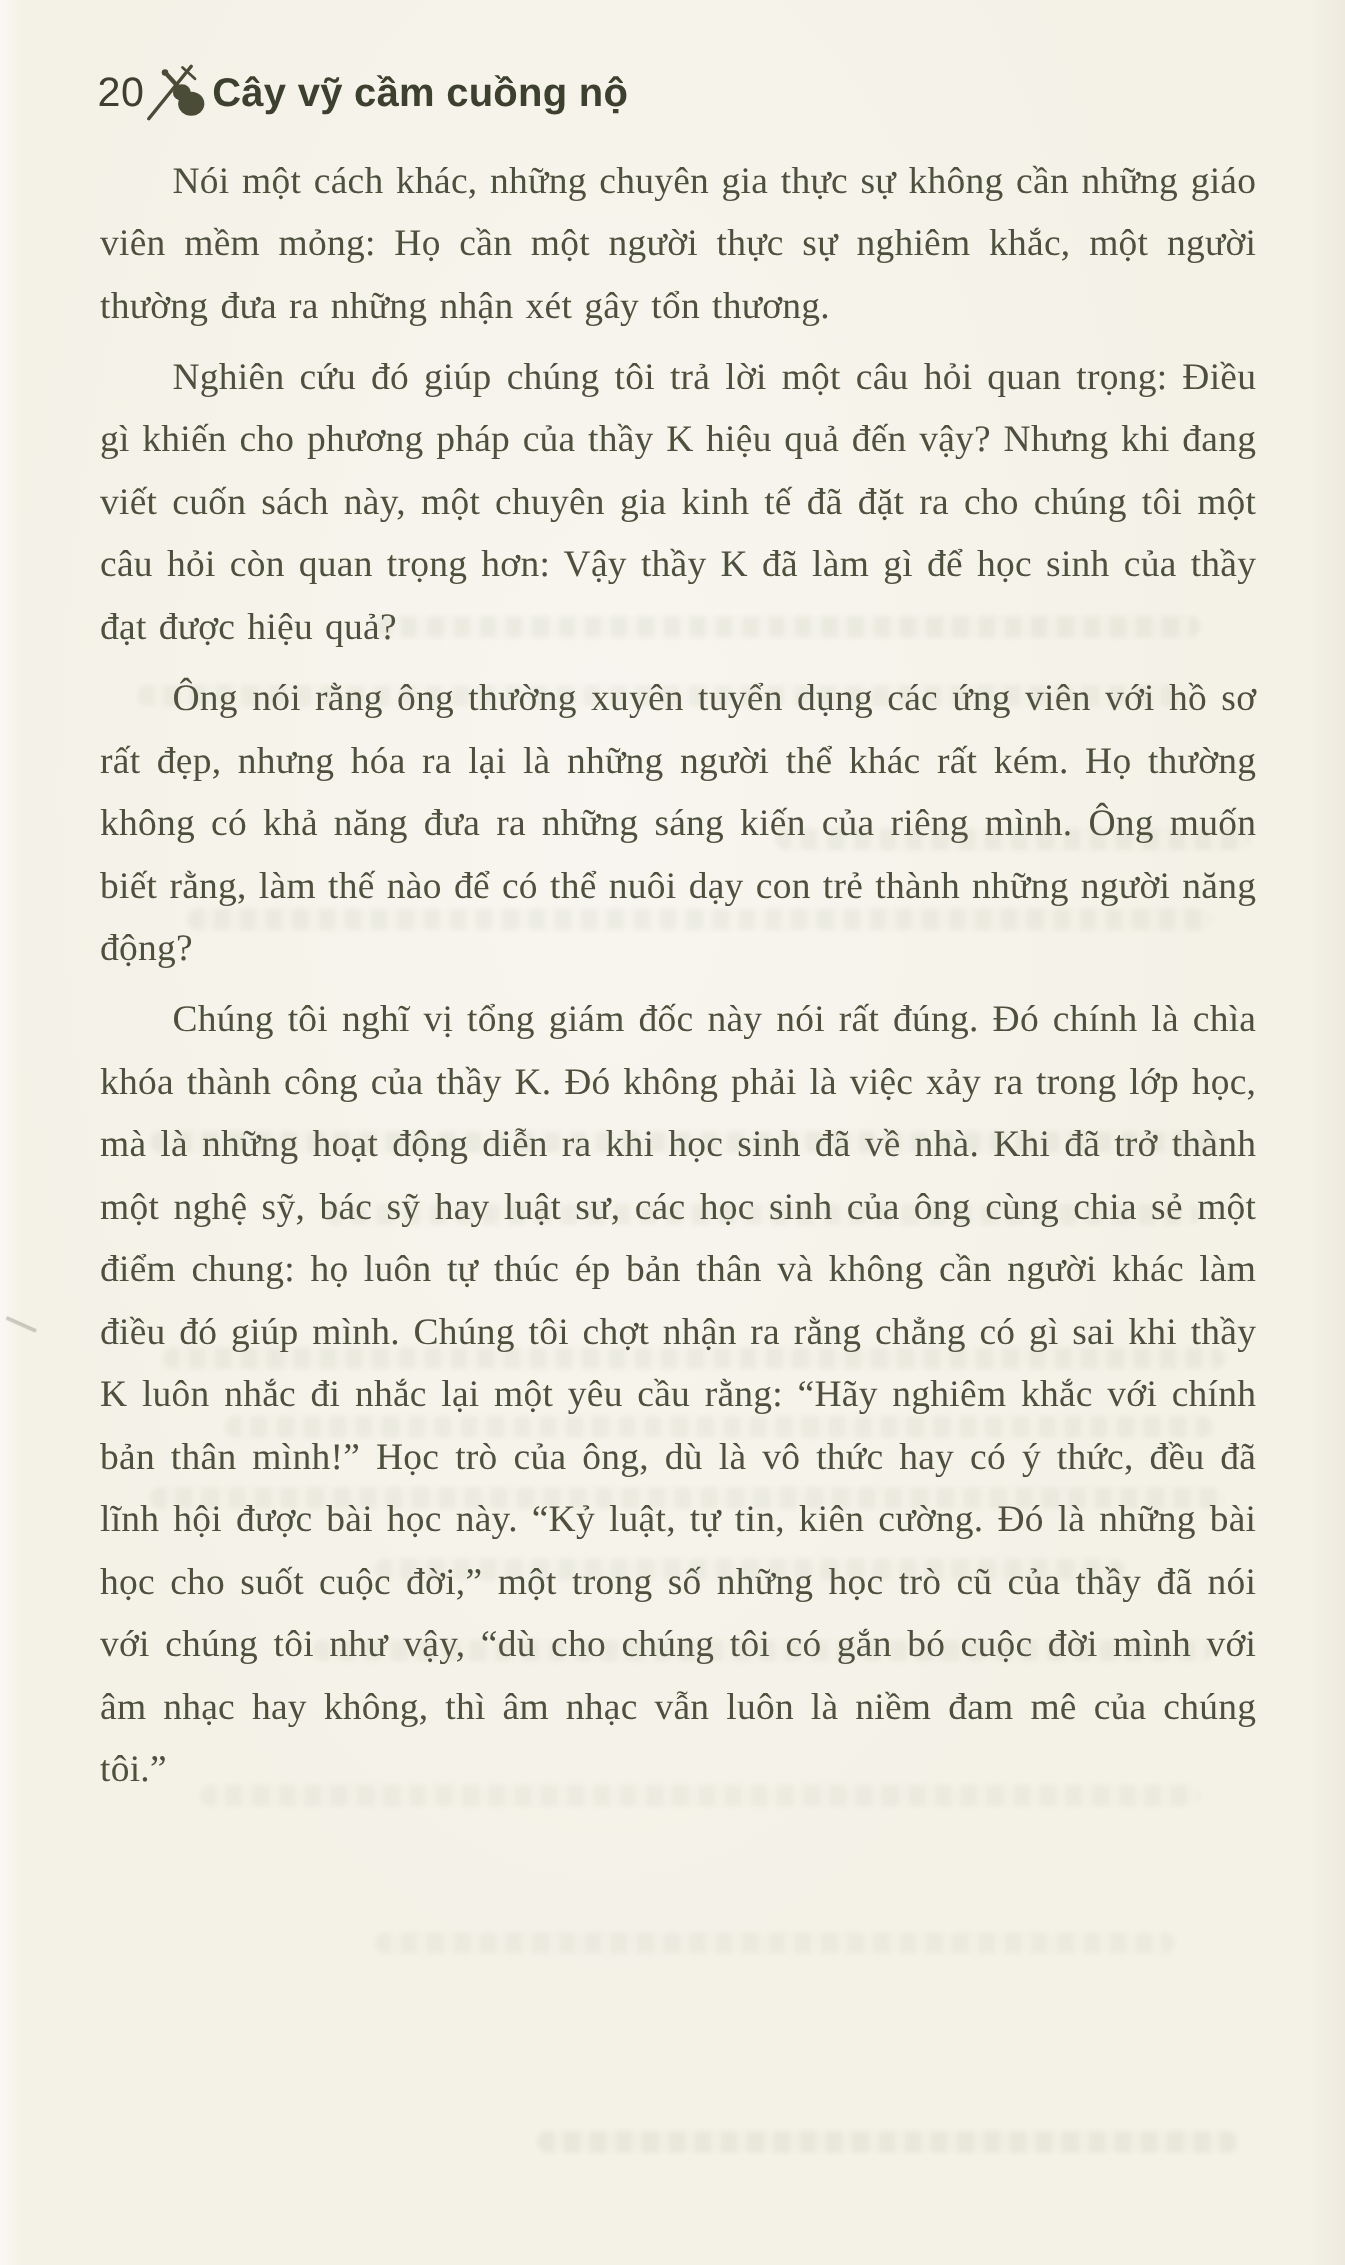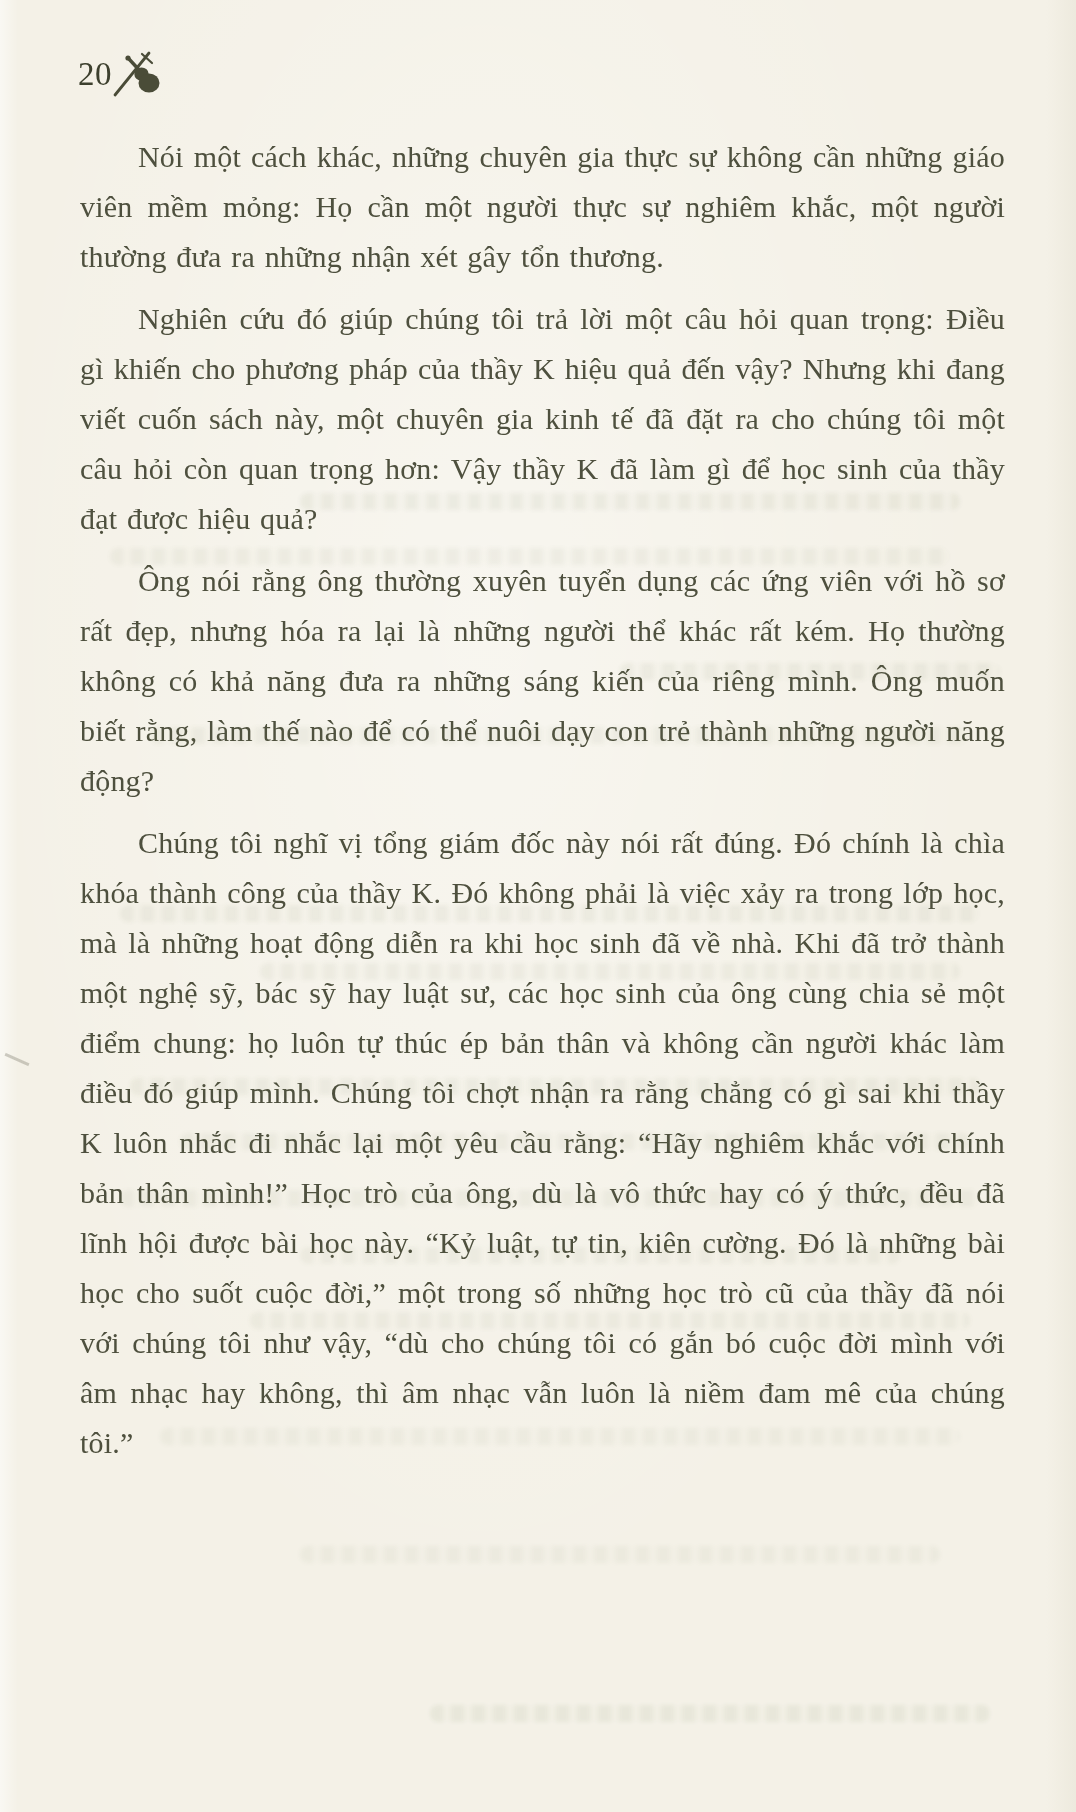--- a/index.html
+++ b/index.html
@@ -16,40 +16,40 @@
       radial-gradient(ellipse at 45% 35%, rgba(255,255,255,0.35), rgba(255,255,255,0) 60%),
       linear-gradient(90deg, rgba(255,255,255,0.5) 0px, rgba(255,255,255,0) 18px),
       linear-gradient(270deg, rgba(205,200,180,0.18) 0px, rgba(205,200,180,0) 30px),
       #f4f1e7;
   }
   
   .page-header{
     position:absolute;left:78px;top:50px;
     display:flex;align-items:center;
     color:#3d402e;
-    font-family:Liberation Serif, serif;
+    font-family:Liberation Sans, sans-serif;
   }
   .page-number{
     font-size:33px;font-weight:500;letter-spacing:0.5px;
   }
   .icon-wrap{display:inline-flex;align-items:center;}
   .book-title{
     font-size:32px;font-weight:600;letter-spacing:0.2px;
   }
   
   .body-text{
     position:absolute;left:80px;top:120px;width:925px;
     color:#4e503e;
     font-size:30px;line-height:50px;
     text-align:justify;
     letter-spacing:0.2px;
     word-spacing:2px;
   }
   .body-text p{
-    margin:12px 0 7px 0;
+    margin:0 0 7px 0;
     text-indent:58px;
   }
   
   .ghost{
     position:absolute;height:17px;border-radius:8px;
     background:repeating-linear-gradient(90deg,
       rgba(118,128,88,0.10) 0 13px, rgba(118,128,88,0.02) 13px 21px);
     filter:blur(2px);
     pointer-events:none;
   }
@@ -72,20 +72,21 @@
         <line x1="3" y1="45" x2="37" y2="3" stroke="#4a4c38" stroke-width="2.8" stroke-linecap="round"></line>
         <line x1="30" y1="4" x2="40" y2="13" stroke="#4a4c38" stroke-width="2.2" stroke-linecap="round"></line>
 
         <circle cx="16" cy="8" r="2.6" fill="#4a4c38"></circle>
         <line x1="17" y1="9" x2="29" y2="22" stroke="#4a4c38" stroke-width="3.4" stroke-linecap="round"></line>
 
         <ellipse cx="29.5" cy="24" rx="7.2" ry="6.6" fill="#4a4c38"></ellipse>
         <ellipse cx="37" cy="33" rx="10.5" ry="9.6" fill="#4a4c38"></ellipse>
       </svg>
     </span>
+    <span class="book-title">Cây vỹ cầm cuồng nộ</span>
   </header>
 
   <main class="body-text">
     <p>Nói một cách khác, những chuyên gia thực sự không cần những giáo viên mềm mỏng: Họ cần một người thực sự nghiêm khắc, một người thường đưa ra những nhận xét gây tổn thương.</p>
     <p>Nghiên cứu đó giúp chúng tôi trả lời một câu hỏi quan trọng: Điều gì khiến cho phương pháp của thầy K hiệu quả đến vậy? Nhưng khi đang viết cuốn sách này, một chuyên gia kinh tế đã đặt ra cho chúng tôi một câu hỏi còn quan trọng hơn: Vậy thầy K đã làm gì để học sinh của thầy đạt được hiệu quả?</p>
     <p>Ông nói rằng ông thường xuyên tuyển dụng các ứng viên với hồ sơ rất đẹp, nhưng hóa ra lại là những người thể khác rất kém. Họ thường không có khả năng đưa ra những sáng kiến của riêng mình. Ông muốn biết rằng, làm thế nào để có thể nuôi dạy con trẻ thành những người năng động?</p>
     <p>Chúng tôi nghĩ vị tổng giám đốc này nói rất đúng. Đó chính là chìa khóa thành công của thầy K. Đó không phải là việc xảy ra trong lớp học, mà là những hoạt động diễn ra khi học sinh đã về nhà. Khi đã trở thành một nghệ sỹ, bác sỹ hay luật sư, các học sinh của ông cùng chia sẻ một điểm chung: họ luôn tự thúc ép bản thân và không cần người khác làm điều đó giúp mình. Chúng tôi chợt nhận ra rằng chẳng có gì sai khi thầy K luôn nhắc đi nhắc lại một yêu cầu rằng: “Hãy nghiêm khắc với chính bản thân mình!” Học trò của ông, dù là vô thức hay có ý thức, đều đã lĩnh hội được bài học này. “Kỷ luật, tự tin, kiên cường. Đó là những bài học cho suốt cuộc đời,” một trong số những học trò cũ của thầy đã nói với chúng tôi như vậy, “dù cho chúng tôi có gắn bó cuộc đời mình với âm nhạc hay không, thì âm nhạc vẫn luôn là niềm đam mê của chúng tôi.”</p>
   </main>
 
   <div class="ghost" style="left:300px;top:493px;width:660px;opacity:.85;"></div>

